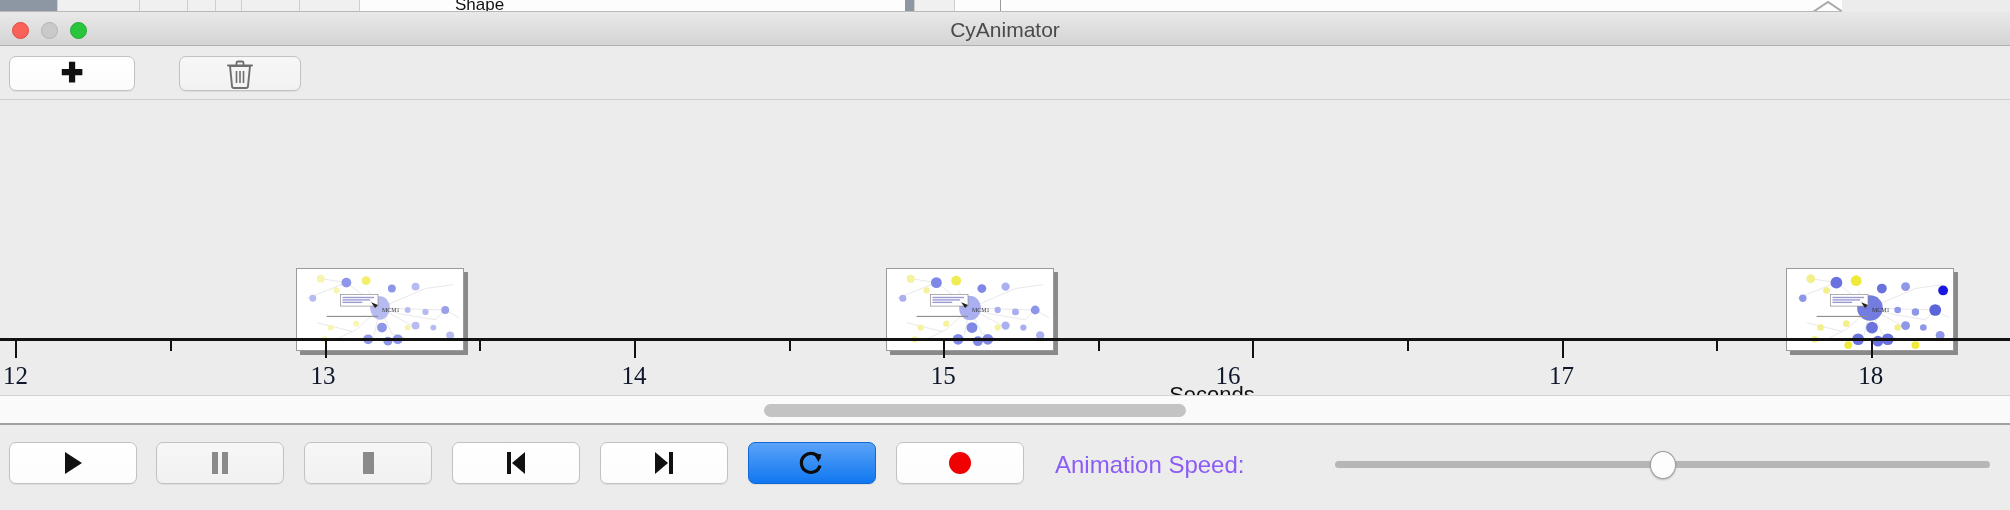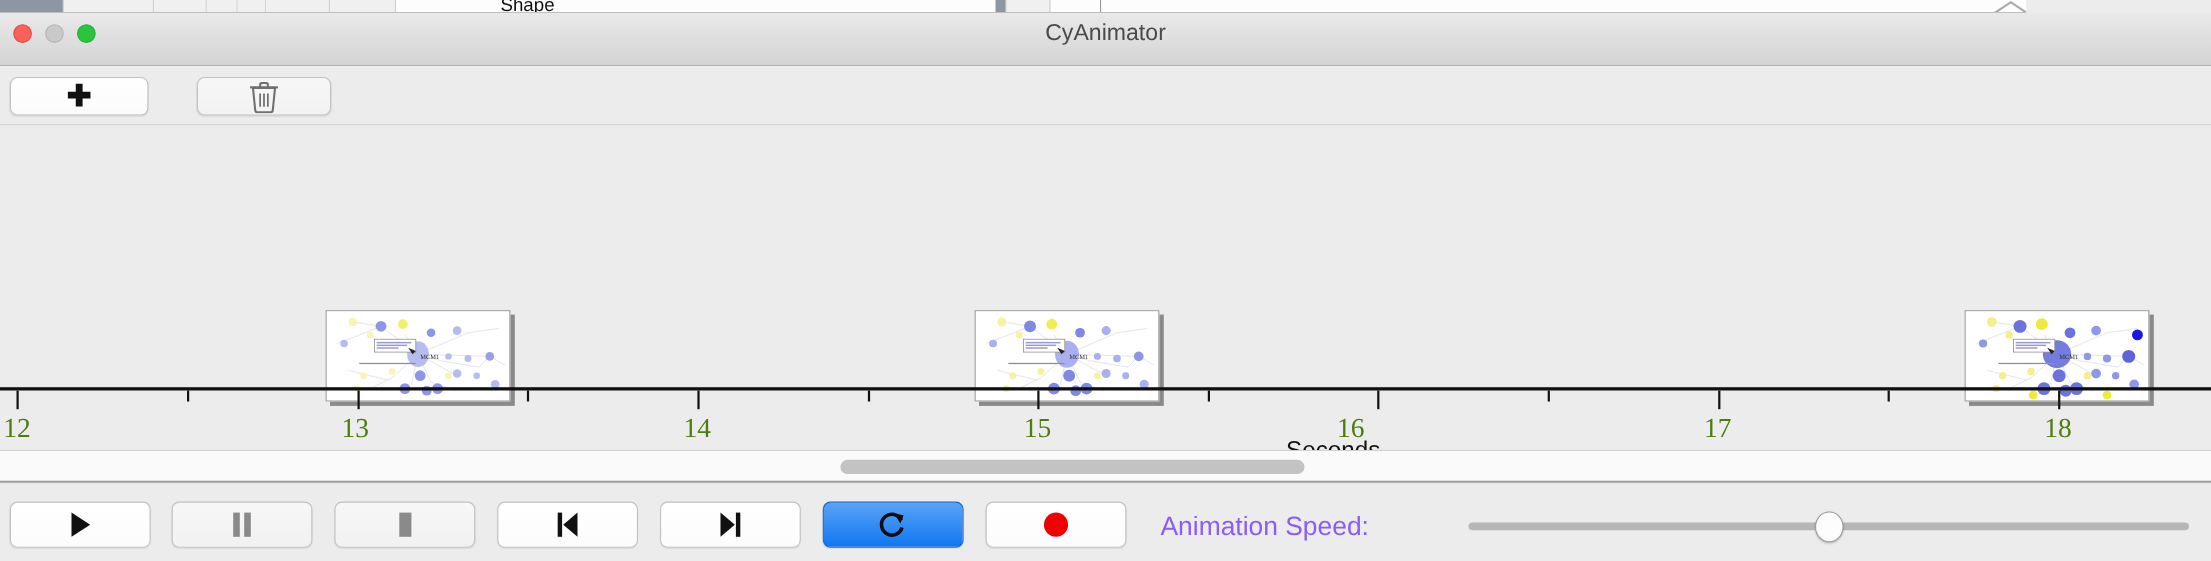--- a/index.html
+++ b/index.html
@@ -29,21 +29,21 @@
   
   .window {
     position: absolute; left: 0; top: 12px;
     width: 2010px; height: 498px;
     background: #ececec;
   }
 
   
   .titlebar {
     position: relative;
-    height: 48px;
+    height: 34px;
     background: linear-gradient(to bottom, #e9e9e9 0%, #d4d4d4 100%);
     border-bottom: 1px solid #b0b0b0;
     padding-left: 36px;
   }
   .traffic { position: absolute; top: 10px; display: flex; gap: 12px; left: 12px; }
   .light { width: 17px; height: 17px; border-radius: 50%; }
   .light.red    { background: #fa6159; border: 1px solid #e24840; }
   .light.yellow { background: #c9c9c9; border: 1px solid #b4b4b4; }
   .light.green  { background: #29c63d; border: 1px solid #21ab33; }
   .win-title {
@@ -97,21 +97,21 @@
 
   
   .axis-line {
     position: absolute; left: 0; right: 0; height: 3px;
     background: #111;
   }
   .tick { position: absolute; width: 2px; background: #111; }
   .tick.major { height: 17px; }
   .tick.minor { height: 10px; }
   .tick-label {
-    position: absolute; font-size: 25px; color: #4d7c0f;
+    position: absolute; font-size: 25px; color: #0f172a;
     font-family: "Liberation Serif", serif;
     transform: translateX(-50%); white-space: nowrap;
   }
   .axis-title {
     position: absolute; font-size: 22px; color: #111;
     font-family: "Liberation Sans", sans-serif;
     transform: translateX(-50%); white-space: nowrap;
   }
 
   

